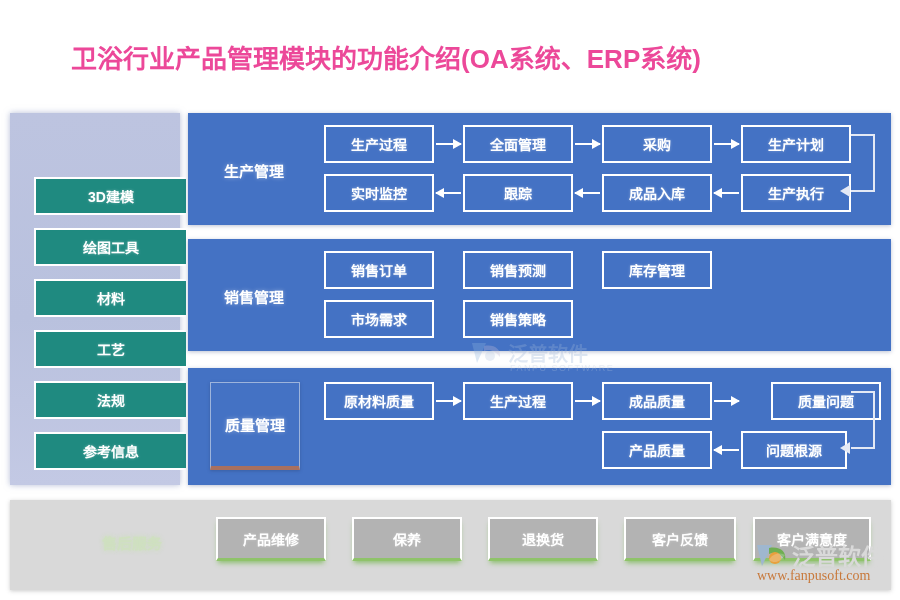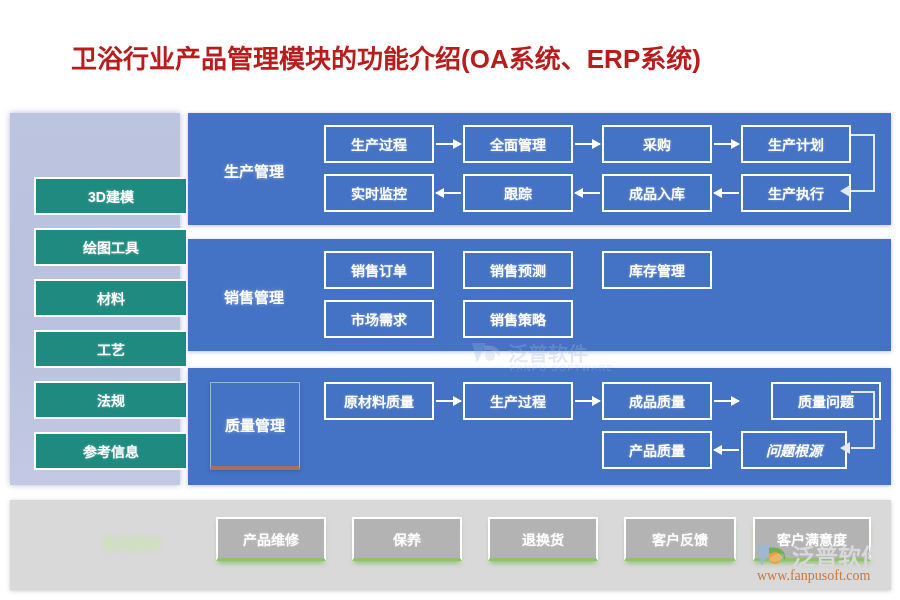--- a/index.html
+++ b/index.html
@@ -18,21 +18,21 @@
 
   
   .page-title {
     position: absolute;
     left: 0;
     top: 38px;
     width: 772px;
     text-align: center;
     font-size: 26px;
     font-weight: bold;
-    color: #b91c1c;
+    color: #ec4899;
     letter-spacing: 0px;
     white-space: nowrap;
   }
 
   
   .watermark-center {
     position: absolute;
     left: 470px;
     top: 338px;
     width: 160px;
@@ -327,21 +327,21 @@
 
 <div class="panel" id="panel-quality">
   <div class="panel-label" id="label-quality">质量管理</div>
 
   <div class="node" style="left:136px; top:14px; width:110px; height:38px;">原材料质量</div>
   <div class="node" style="left:275px; top:14px; width:110px; height:38px;">生产过程</div>
   <div class="node" style="left:414px; top:14px; width:110px; height:38px;">成品质量</div>
   <div class="node" style="left:583px; top:14px; width:110px; height:38px;">质量问题</div>
 
   <div class="node" style="left:414px; top:63px; width:110px; height:38px;">产品质量</div>
-  <div class="node" style="left:553px; top:63px; width:106px; height:38px;font-style:italic;">问题根源</div>
+  <div class="node" style="left:553px; top:63px; width:106px; height:38px;">问题根源</div>
 
   <div class="arrow-h right" style="left:248px; top:32px; width:25px;"></div>
   <div class="arrow-h right" style="left:387px; top:32px; width:25px;"></div>
   <div class="arrow-h right" style="left:526px; top:32px; width:25px;"></div>
 
   <div class="arrow-h left" style="left:526px; top:81px; width:25px;"></div>
 
   <div class="loop" style="left:663px; top:23px; width:24px; height:58px;"></div>
 </div>
 

